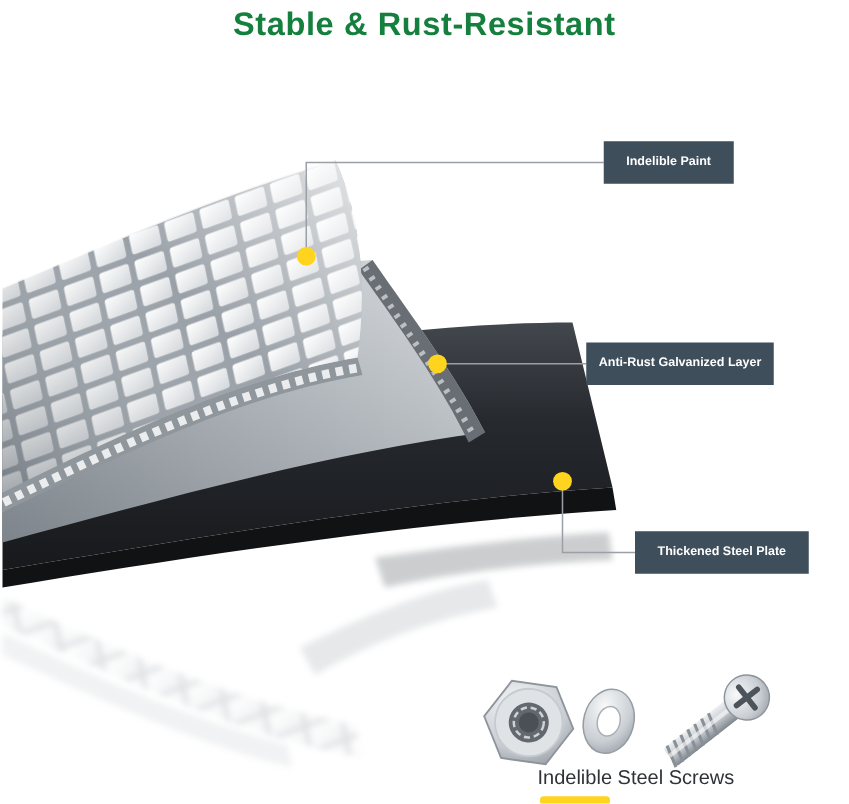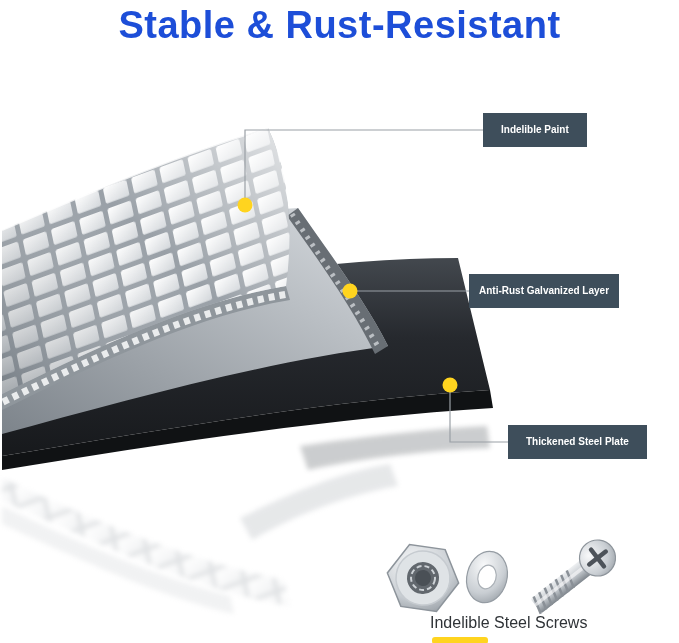--- a/index.html
+++ b/index.html
@@ -8,24 +8,24 @@
     width:679px;height:643px;
     background:#ffffff;
     overflow:hidden;
     font-family:"Liberation Sans", sans-serif;
   }
   .title{
     position:absolute;
     top:4px;left:0;right:0;
     margin:0;
     text-align:center;
-    font-size:38px;
+    font-size:26px;
     font-weight:bold;
     letter-spacing:.5px;
-    color:#1d4ed8;
+    color:#15803d;
   }
   .art{
     position:absolute;
     top:0;left:0;
   }
   .callout-label{
     position:absolute;
     background:#3E4E5B;
     color:#ffffff;
     font-size:10px;

